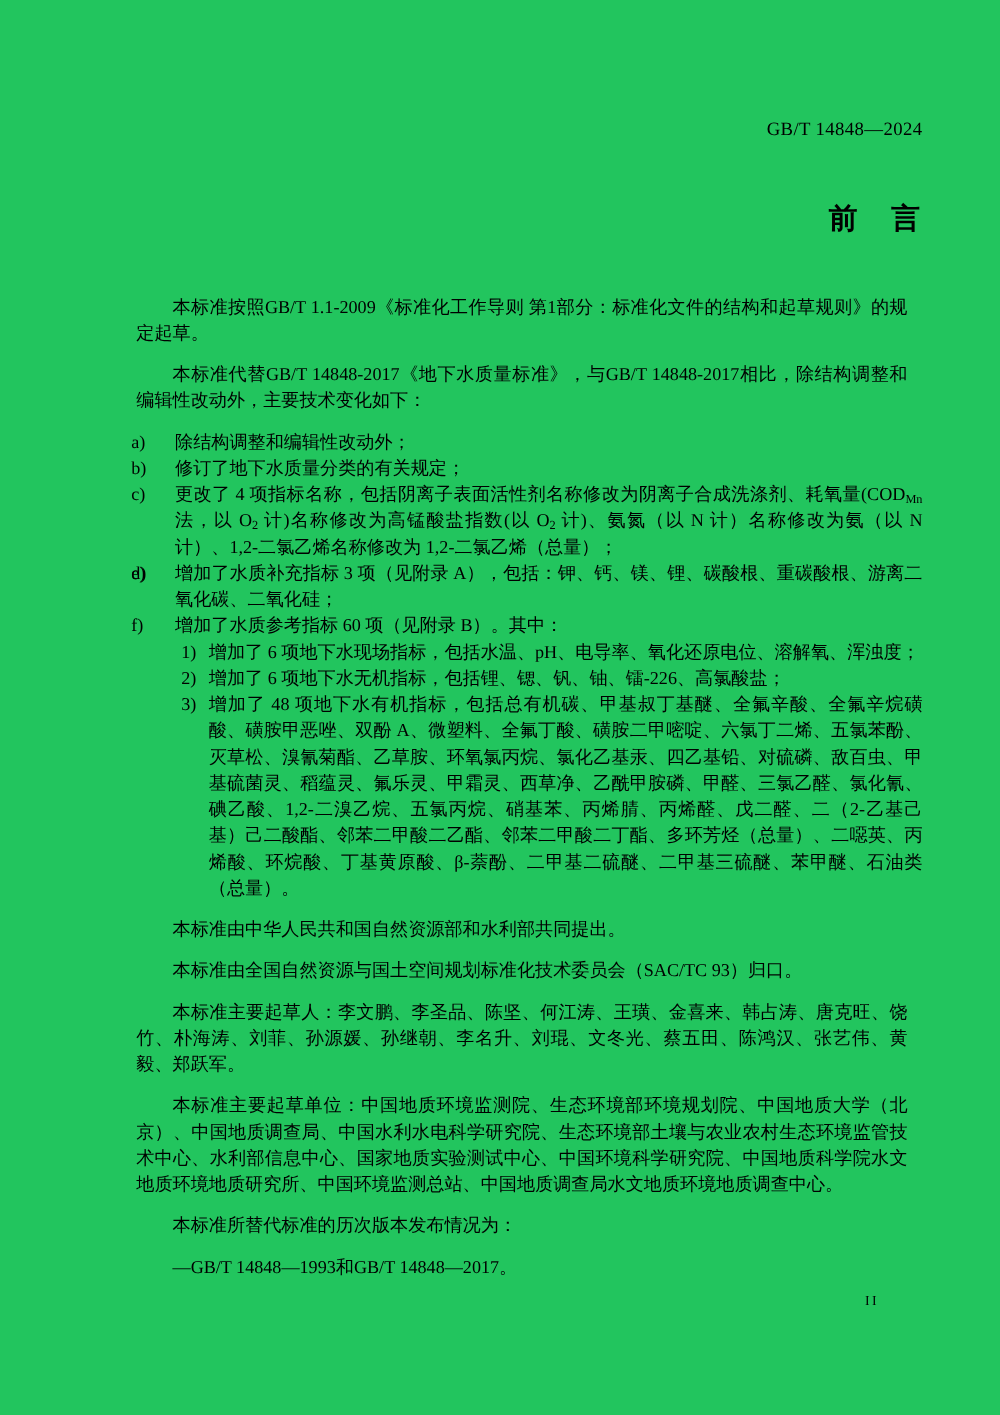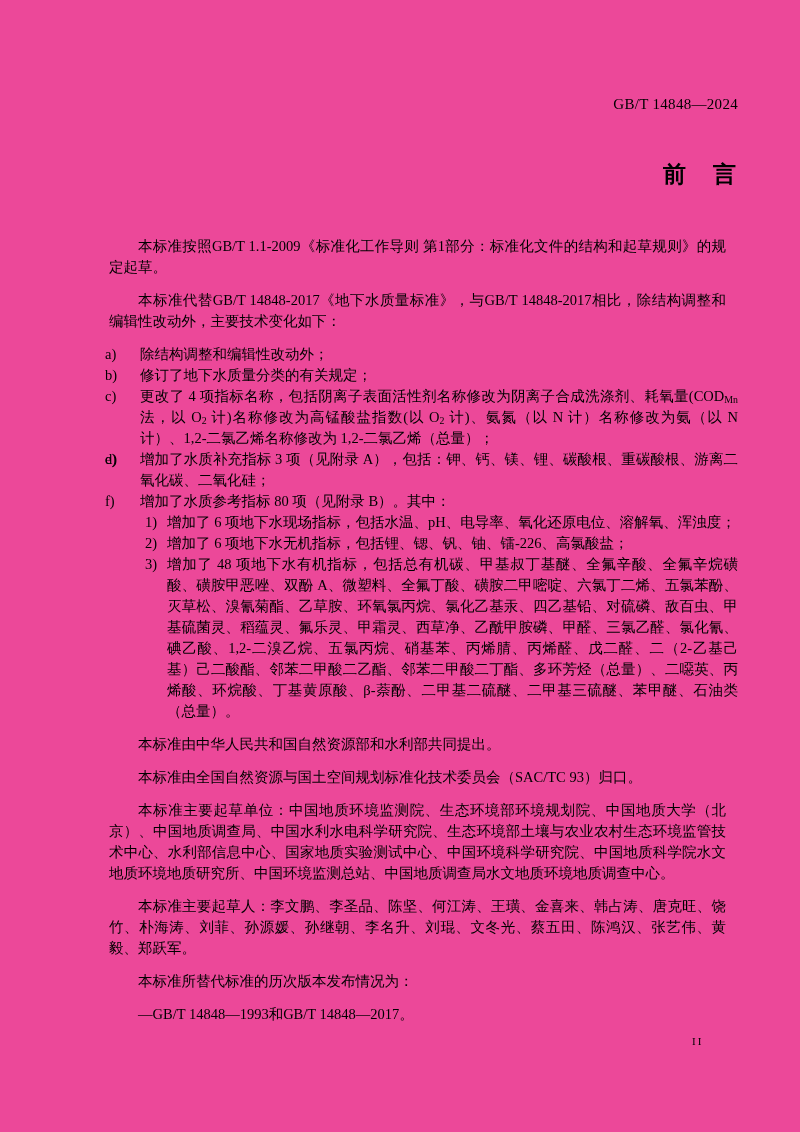--- a/index.html
+++ b/index.html
@@ -1,20 +1,20 @@
 <!DOCTYPE html>
 <html><head>
 <meta charset="utf-8">
 <style>
   html, body { margin: 0; padding: 0; background: #888; }
   .page {
     position: relative;
     width: 800px;
     height: 1132px;
-    background: #ec4899;
+    background: #22c55e;
     color: #000000;
     font-family: "Liberation Serif", "DejaVu Serif", serif;
     overflow: hidden;
   }
   .doc-number {
     position: absolute;
     top: 96px;
     right: 62px;
     font-size: 15px;
     letter-spacing: 0.3px;
@@ -84,42 +84,42 @@
       <span class="item-label">d)</span>
     </div>
 
     <div class="list-item">
       <span class="item-label">e)</span>
       <span class="item-text">增加了水质补充指标 3 项（见附录 A），包括：钾、钙、镁、锂、碳酸根、重碳酸根、游离二氧化碳、二氧化硅；</span>
     </div>
 
     <div class="list-item">
       <span class="item-label">f)</span>
-      <span class="item-text">增加了水质参考指标 80 项（见附录 B）。其中：</span>
+      <span class="item-text">增加了水质参考指标 60 项（见附录 B）。其中：</span>
     </div>
 
     <div class="sub-item">
       <span class="item-label">1)</span>
       <span class="item-text">增加了 6 项地下水现场指标，包括水温、pH、电导率、氧化还原电位、溶解氧、浑浊度；</span>
     </div>
 
     <div class="sub-item">
       <span class="item-label">2)</span>
       <span class="item-text">增加了 6 项地下水无机指标，包括锂、锶、钒、铀、镭-226、高氯酸盐；</span>
     </div>
 
     <div class="sub-item">
       <span class="item-label">3)</span>
       <span class="item-text">增加了 48 项地下水有机指标，包括总有机碳、甲基叔丁基醚、全氟辛酸、全氟辛烷磺酸、磺胺甲恶唑、双酚 A、微塑料、全氟丁酸、磺胺二甲嘧啶、六氯丁二烯、五氯苯酚、灭草松、溴氰菊酯、乙草胺、环氧氯丙烷、氯化乙基汞、四乙基铅、对硫磷、敌百虫、甲基硫菌灵、稻蕴灵、氟乐灵、甲霜灵、西草净、乙酰甲胺磷、甲醛、三氯乙醛、氯化氰、碘乙酸、1,2-二溴乙烷、五氯丙烷、硝基苯、丙烯腈、丙烯醛、戊二醛、二（2-乙基己基）己二酸酯、邻苯二甲酸二乙酯、邻苯二甲酸二丁酯、多环芳烃（总量）、二噁英、丙烯酸、环烷酸、丁基黄原酸、β-萘酚、二甲基二硫醚、二甲基三硫醚、苯甲醚、石油类（总量）。</span>
     </div>
 
     <p>本标准由中华人民共和国自然资源部和水利部共同提出。</p>
     <p>本标准由全国自然资源与国土空间规划标准化技术委员会（SAC/TC 93）归口。</p>
+    <p>本标准主要起草人：李文鹏、李圣品、陈坚、何江涛、王璜、金喜来、韩占涛、唐克旺、饶竹、朴海涛、刘菲、孙源媛、孙继朝、李名升、刘琨、文冬光、蔡五田、陈鸿汉、张艺伟、黄毅、郑跃军。</p>
     <p>本标准主要起草单位：中国地质环境监测院、生态环境部环境规划院、中国地质大学（北京）、中国地质调查局、中国水利水电科学研究院、生态环境部土壤与农业农村生态环境监管技术中心、水利部信息中心、国家地质实验测试中心、中国环境科学研究院、中国地质科学院水文地质环境地质研究所、中国环境监测总站、中国地质调查局水文地质环境地质调查中心。</p>
-    <p>本标准主要起草人：李文鹏、李圣品、陈坚、何江涛、王璜、金喜来、韩占涛、唐克旺、饶竹、朴海涛、刘菲、孙源媛、孙继朝、李名升、刘琨、文冬光、蔡五田、陈鸿汉、张艺伟、黄毅、郑跃军。</p>
     <p>本标准所替代标准的历次版本发布情况为：</p>
     <p>—GB/T 14848—1993和GB/T 14848—2017。</p>
 
   </div>
 
   <div class="page-number">II</div>
 
 </div>
 
 </body></html>

